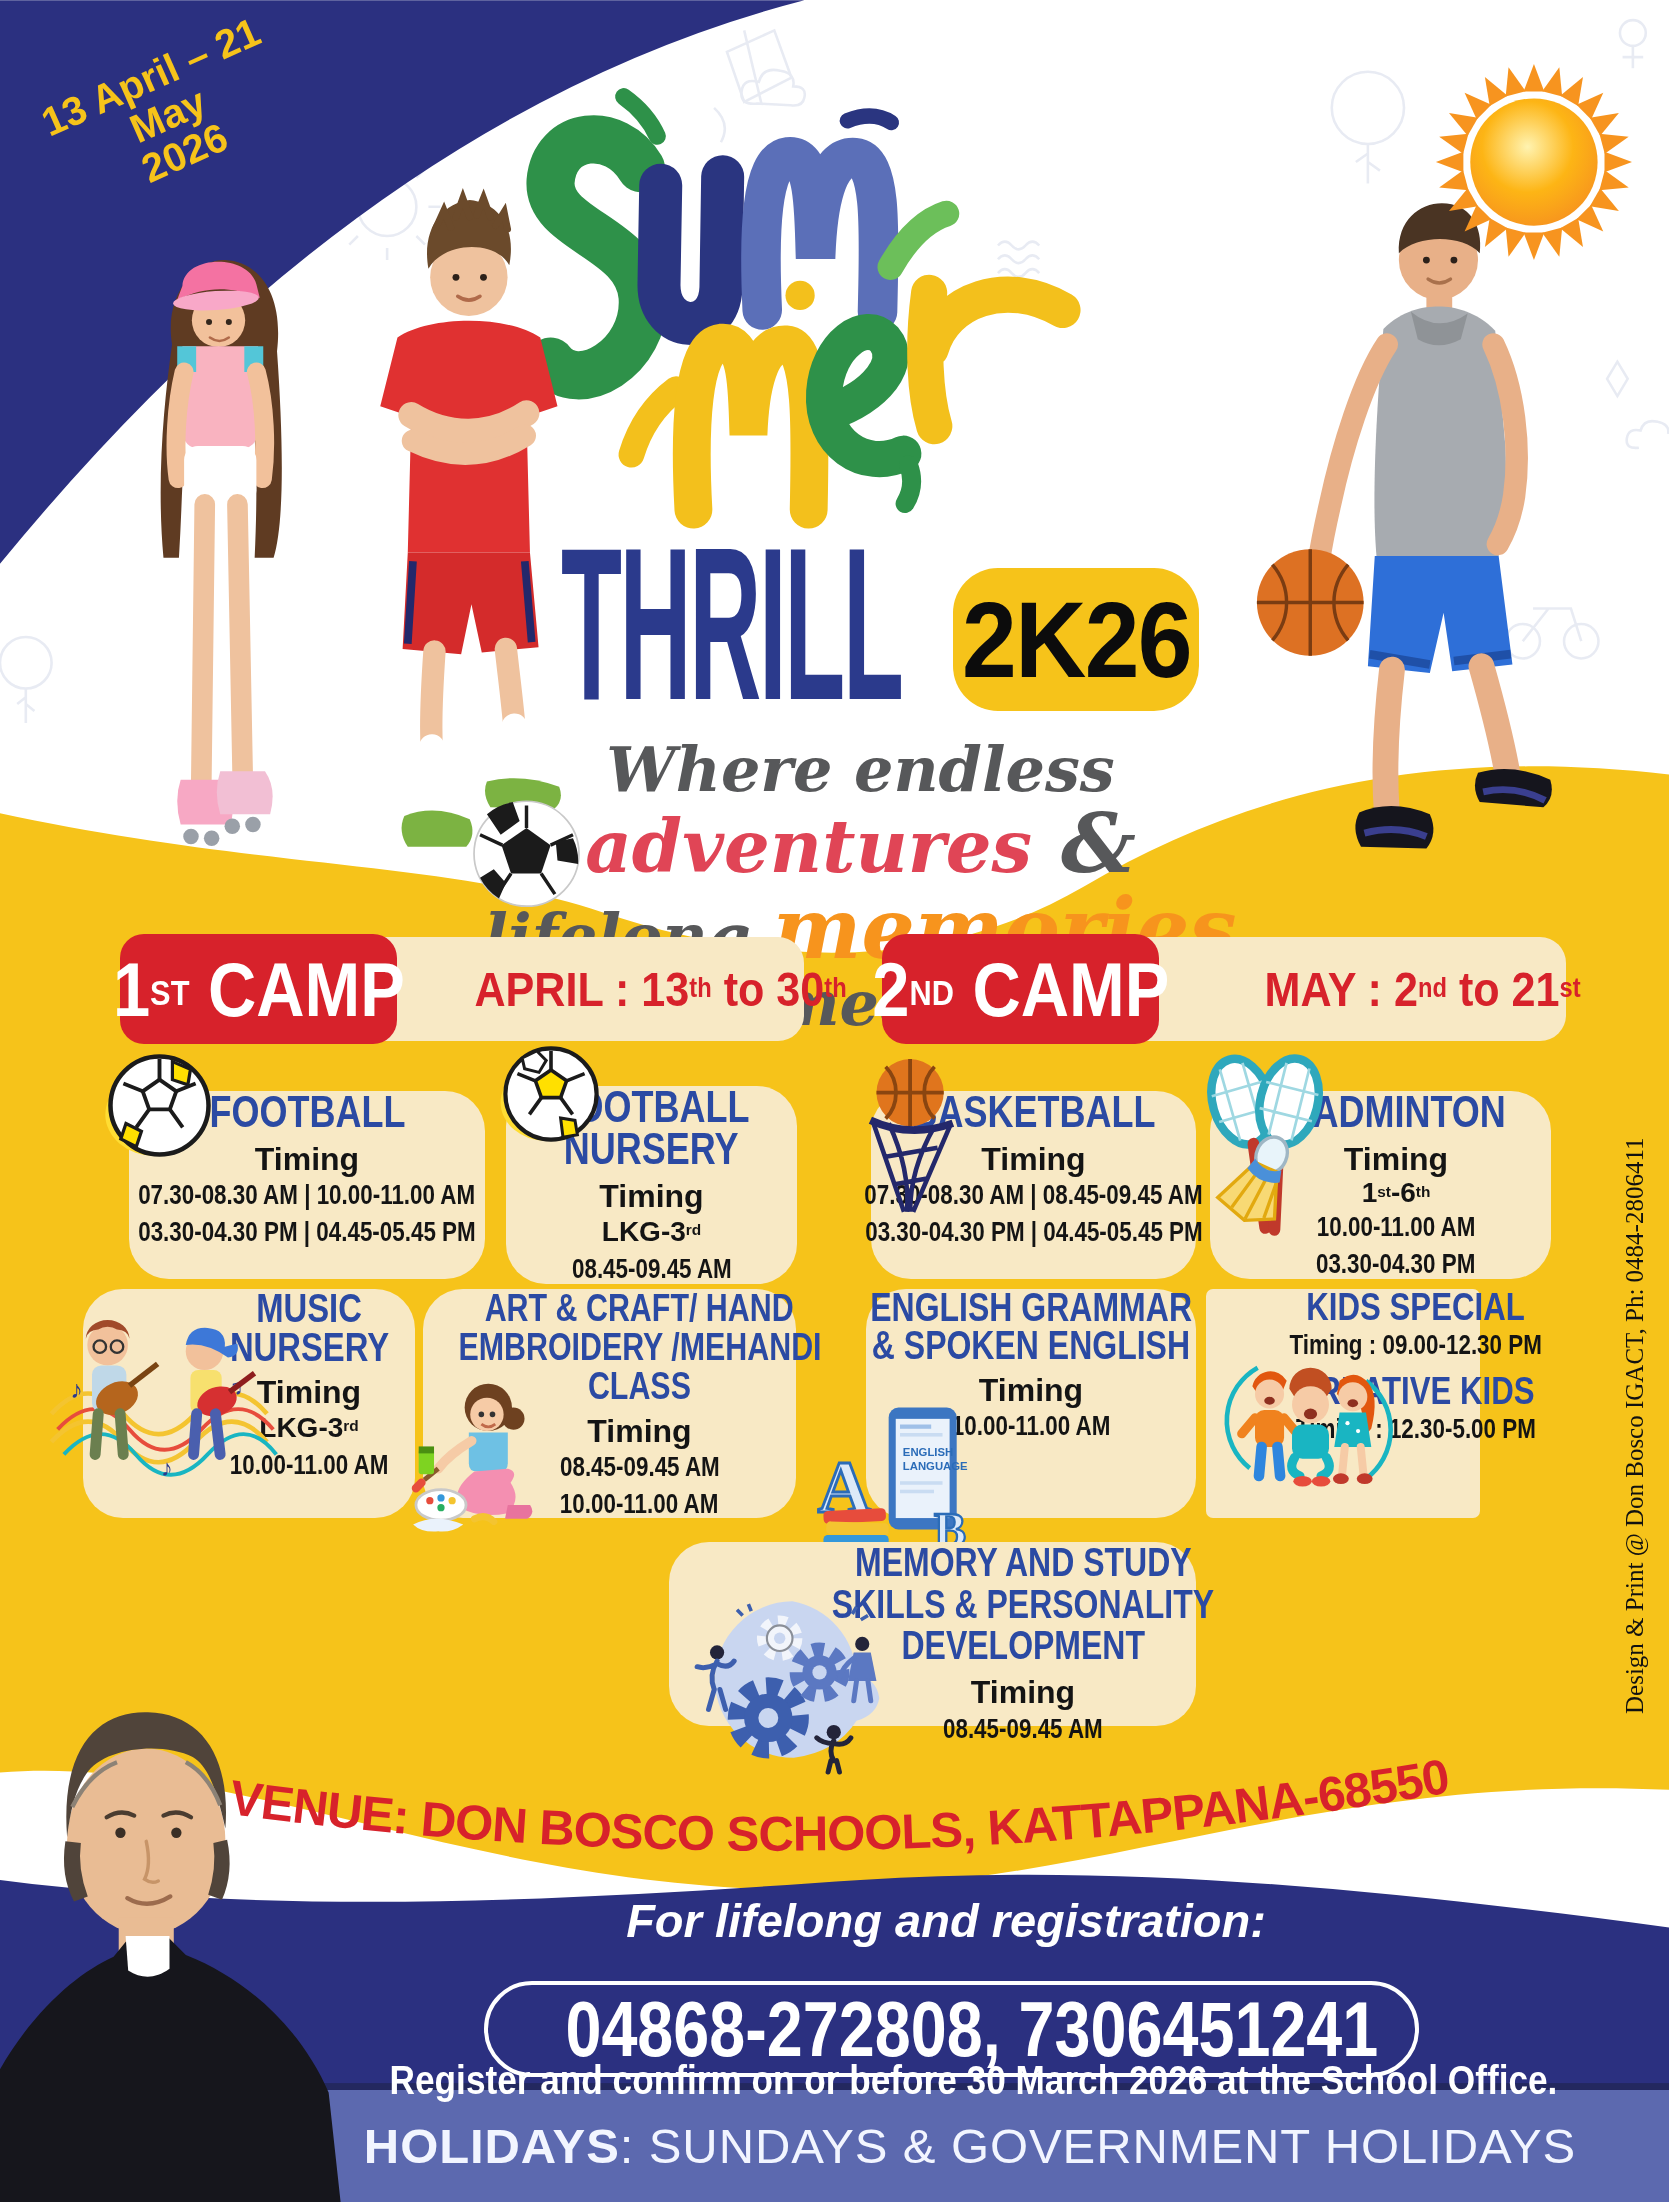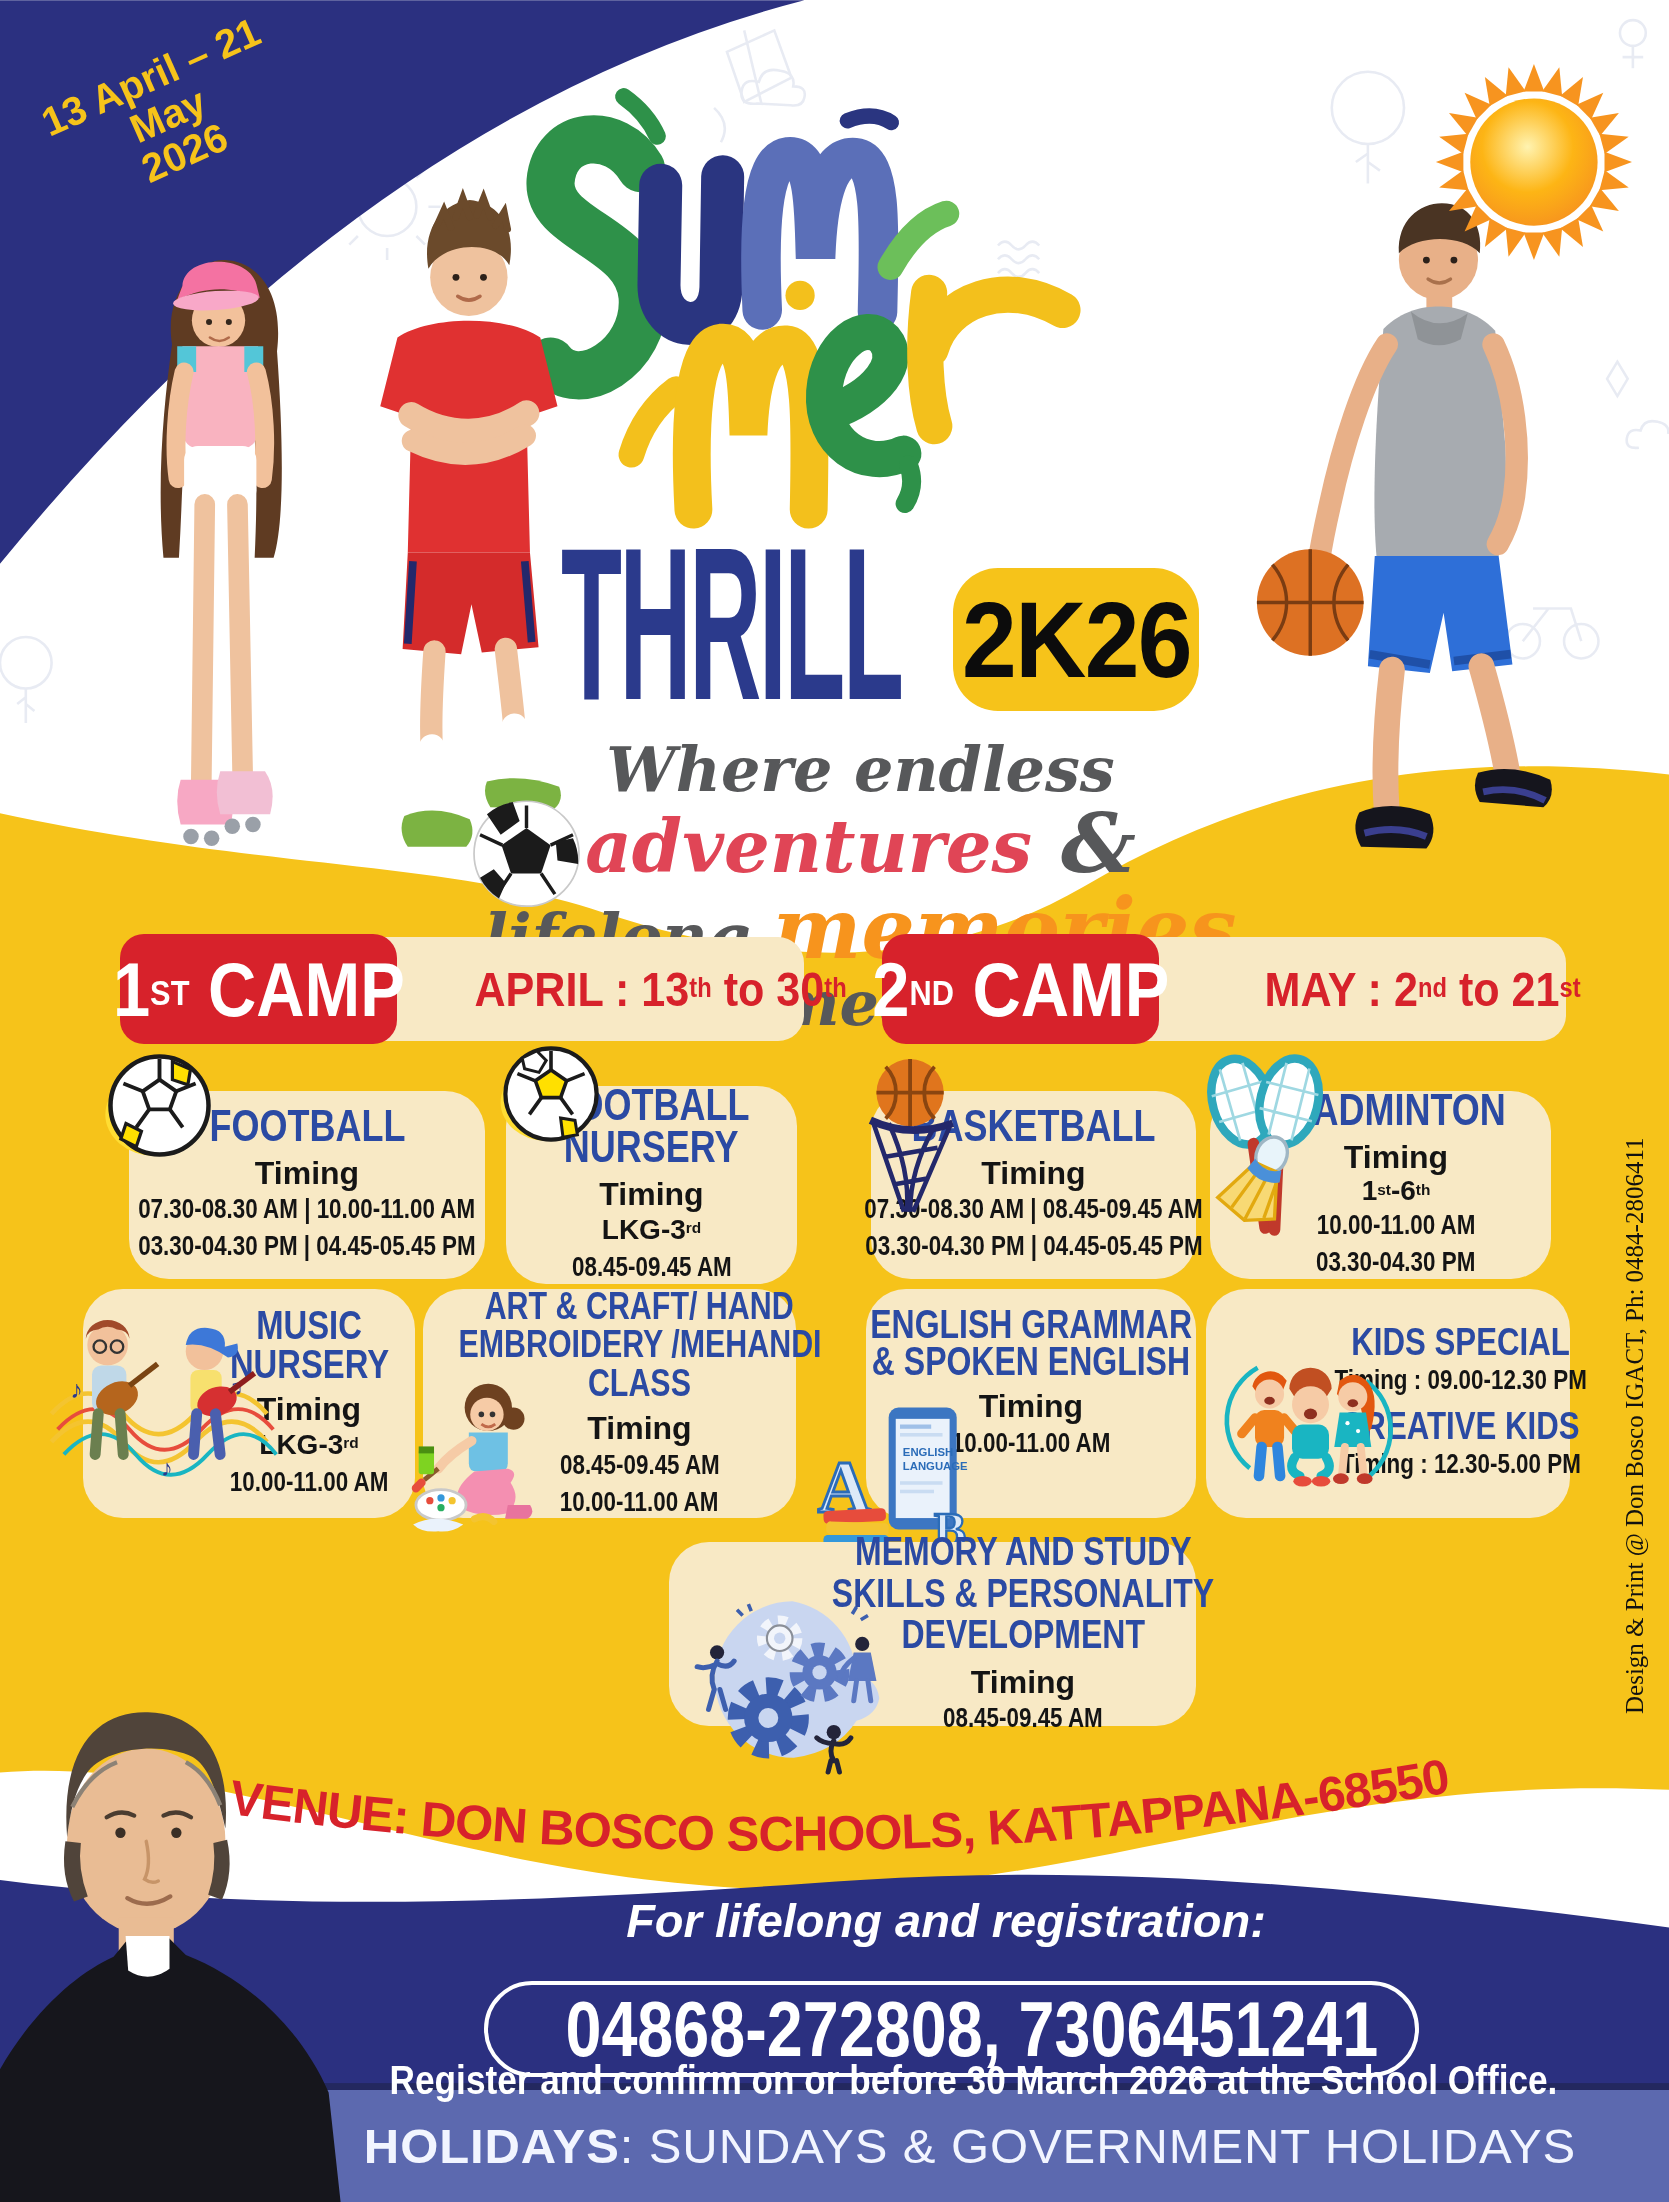--- a/index.html
+++ b/index.html
@@ -29,21 +29,21 @@
   .camp-cream{position:absolute;left:112px;right:0;top:3.4px;bottom:3.4px;background:#F8E9C5;border-radius:26px;}
   .camp-red{position:absolute;left:0;top:0;width:277px;height:110px;background:#D7222B;border-radius:24px;
     display:flex;align-items:center;justify-content:center;color:#fff;font-weight:bold;font-size:76px;}
   .camp-red sup{font-size:46%;vertical-align:28%;}
   .camp-date{position:absolute;left:293px;right:8.6px;top:0;bottom:0;display:flex;align-items:center;
     justify-content:center;color:#D7222B;font-weight:bold;font-size:49px;}
   .camp-date sup{font-size:55%;vertical-align:30%;}
   
   .card{position:absolute;background:#F8E9C5;border-radius:40px;z-index:2;}
   .card .body{position:absolute;inset:0;display:flex;flex-direction:column;align-items:center;
-    justify-content:center;text-align:center;z-index:2;}
+    text-align:center;z-index:2;}
   .ct{color:#2B4AA3;font-weight:bold;font-size:45px;line-height:.94;}
   .tl{font-size:32px;font-weight:bold;color:#141414;margin-top:8.6px;line-height:1.1;}
   .tm{font-size:28px;font-weight:bold;color:#141414;line-height:1.32;}
   .tm sup,.tl sup{font-size:55%;vertical-align:30%;}
   .card svg.icon{position:absolute;z-index:3;overflow:visible;}
   
   .enquiries{position:absolute;left:404px;top:1893px;width:1084px;text-align:center;z-index:3;
     color:#fff;font-style:italic;font-weight:bold;font-size:47px;}
   .phone-pill{position:absolute;left:484px;top:1981px;width:927px;height:88px;border:4.3px solid #fff;
     border-radius:55px;z-index:3;display:flex;align-items:center;justify-content:flex-start;}
@@ -438,21 +438,21 @@
     <div class="body" style="padding-bottom:40px;">
       <div class="ct" style="font-size:40px;">
         <span class="cx">ENGLISH GRAMMAR</span><br>
         <span class="cx">&amp; SPOKEN ENGLISH</span>
       </div>
       <div class="tl">Timing</div>
       <div class="tm"><span class="cx">10.00-11.00 AM</span></div>
     </div>
   </div>
 
-  <div class="card" style="left:1206px;top:1289px;width:364px;height:229px;">
+  <div class="card" style="left:1206px;top:1289px;width:274px;height:229px;border-radius:7px;">
     <svg class="icon" style="left:12px;top:41px;" width="185" height="181" viewBox="0 0 140 120">
       <path d="M112,30 A46,46 0 0,1 112,104" stroke="#19B5C2" stroke-width="3.5" fill="none"></path>
       <path d="M30,20 A46,46 0 0,0 24,96" stroke="#19B5C2" stroke-width="3.5" fill="none"></path>
       <path d="M26,34 a14,14 0 0,1 26,-4 l-4,10 a10,10 0 0,0 -18,0 z" fill="#E2570F"></path>
       <circle cx="39" cy="40" r="11" fill="#F6CBA6"></circle>
       <ellipse cx="39" cy="45" rx="4" ry="3" fill="#8e2f1f"></ellipse>
       <rect x="28" y="52" width="22" height="28" rx="7" fill="#F0821E"></rect>
       <path d="M28,58 L18,70 M50,58 L60,70" stroke="#F0821E" stroke-width="7" stroke-linecap="round"></path>
       <path d="M33,80 L31,102 M45,80 L47,102" stroke="#2E86DE" stroke-width="8" stroke-linecap="round"></path>
       <path d="M54,36 a16,16 0 0,1 32,0 l-5,8 a12,12 0 0,0 -22,0 z" fill="#C14F22"></path>

